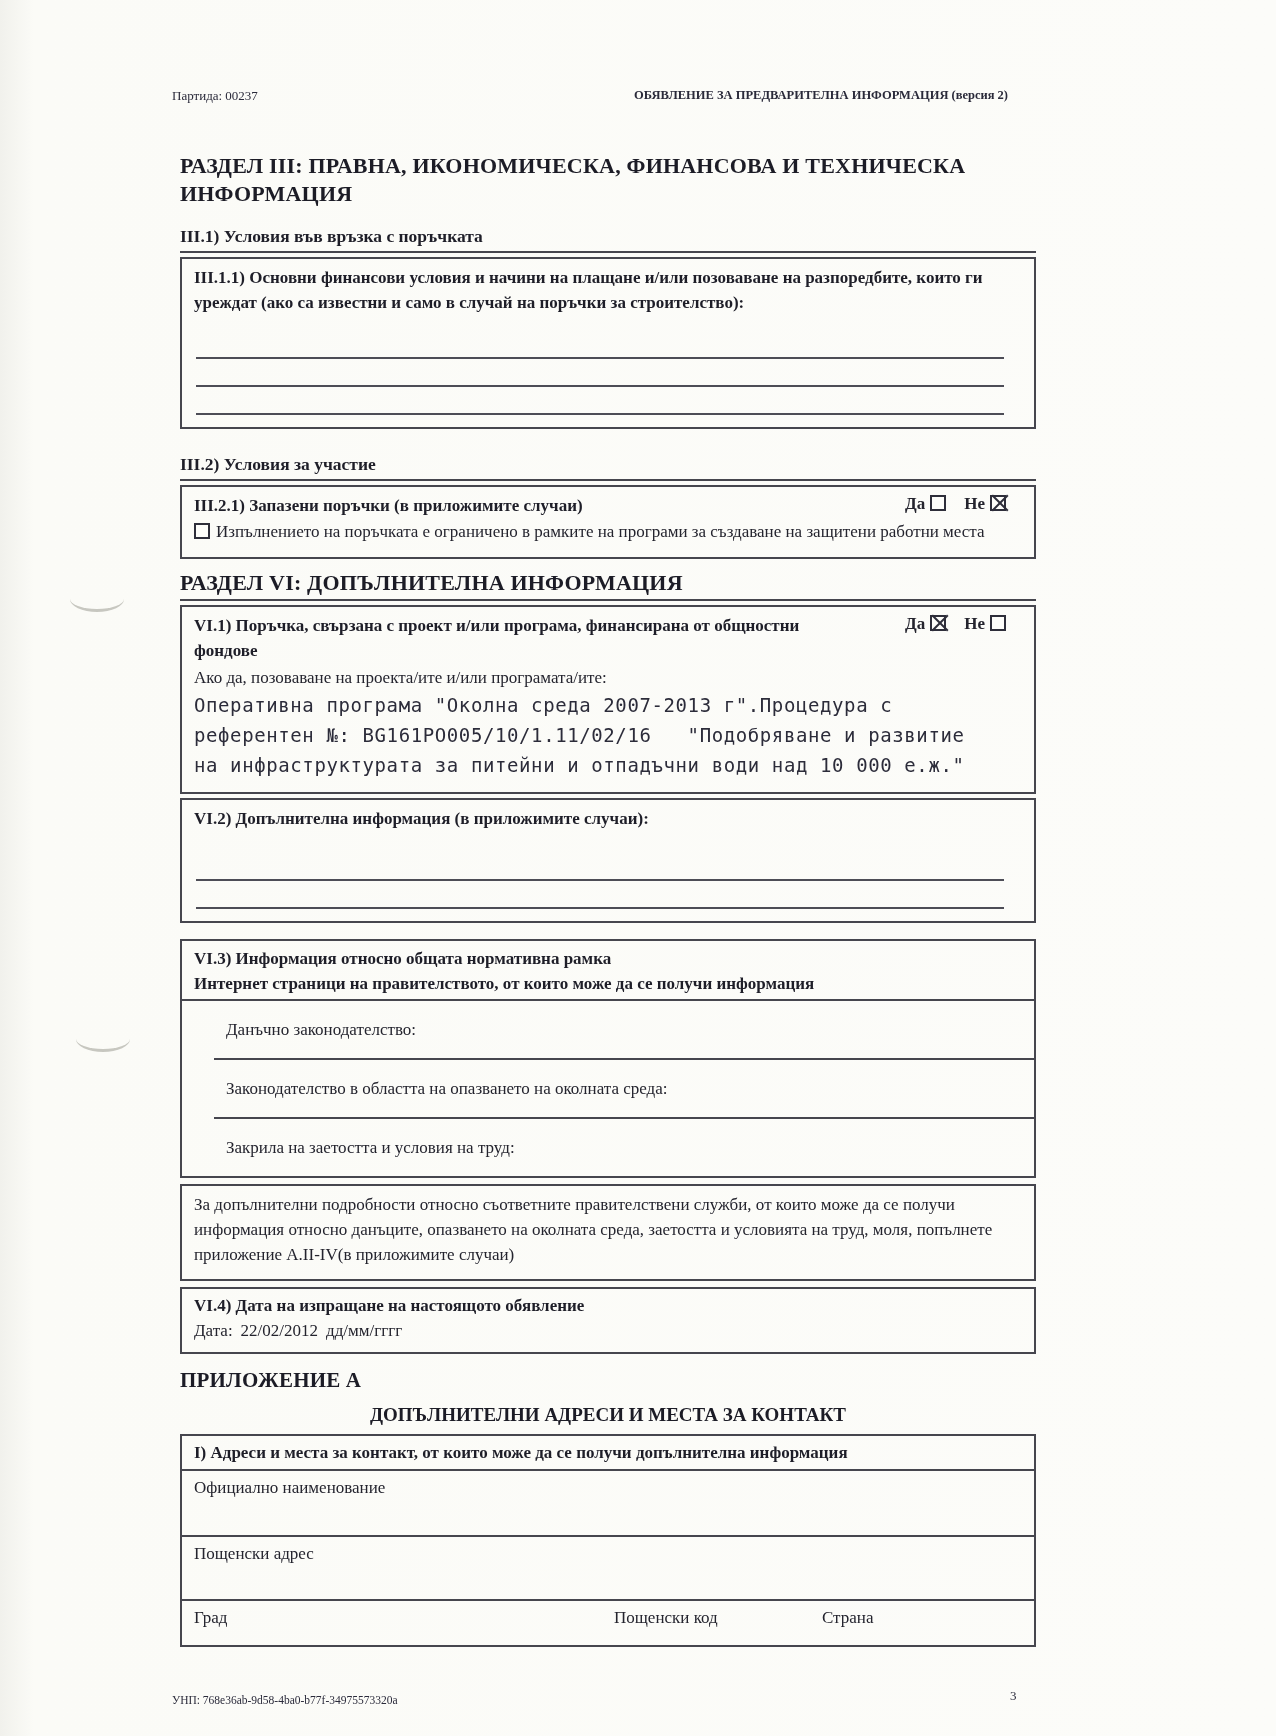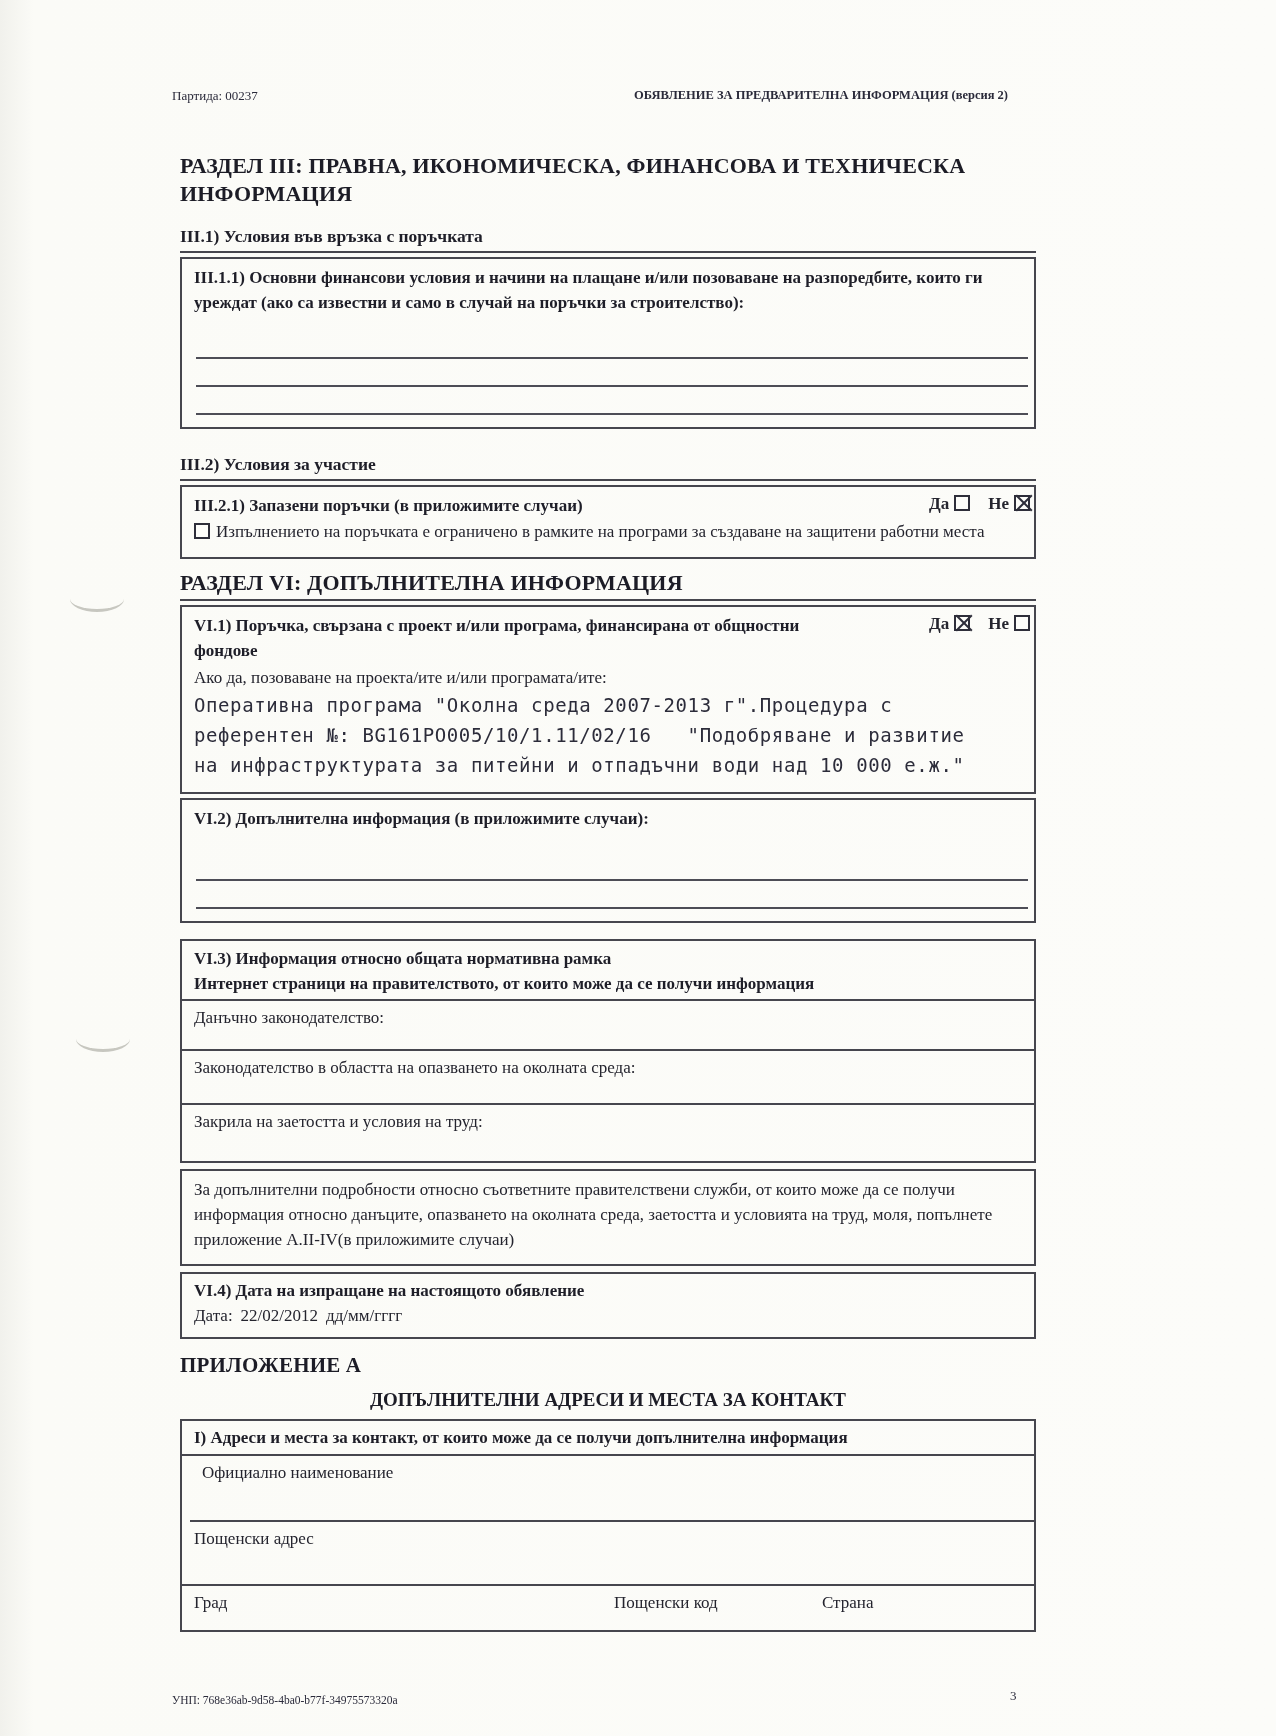--- a/index.html
+++ b/index.html
@@ -14,42 +14,42 @@
          display:flex; justify-content:space-between; align-items:flex-start; }
   .hdr-left { font-size:13px; color:#2a2a3a; }
   .hdr-right { font-size:12.5px; font-weight:bold; color:#2a2a3a; }
   .content { position:absolute; left:180px; top:0; width:856px; padding-top:152px; }
   .h-sec { font-size:22px; font-weight:bold; line-height:28px; color:#1c1c26; letter-spacing:0.2px; }
   .h-sec.underlined { border-bottom:2px solid #46464e; padding-bottom:2px; }
   .h-sub { font-size:17.5px; font-weight:bold; line-height:24px;
            border-bottom:2px solid #46464e; padding-bottom:3px; color:#1e1e28; }
   .mt16 { margin-top:16px; } .mt12 { margin-top:23px; } .mt10 { margin-top:10px; }
   .box { border:2px solid #46464e; margin-top:4px; background:transparent; }
-  .box-pad { padding:6px 4px 12px 12px; }
+  .box-pad { padding:6px 28px 12px 12px; }
   .b { font-weight:bold; color:#1e1e28; }
   .t { font-size:17px; line-height:25px; }
   .row-flex { display:flex; justify-content:space-between; align-items:flex-start; }
   .yn { white-space:nowrap; font-size:17px; font-weight:bold; margin-top:1px; }
   .yn .gap { display:inline-block; width:18px; }
   .cb { display:inline-block; width:16px; height:16px; border:2px solid #2e2e3a;
         position:relative; vertical-align:-2px; margin-left:5px; background:#fdfdfa; }
   .cb.checked::before, .cb.checked::after {
     content:""; position:absolute; left:-3px; top:5px; width:22px; height:2px;
     background:#2e2e3a; }
   .cb.checked::before { transform:rotate(45deg); }
   .cb.checked::after  { transform:rotate(-45deg); }
   .opt { font-size:17px; line-height:26px; padding-left:24px; text-indent:-24px; margin-top:1px; }
   .opt .cb { margin-left:0; margin-right:6px; }
   .wl { height:28px; border-bottom:2px solid #4d4d56; margin:0 2px; }
   .wl.first { margin-top:16px; }
   .mono { font-family:"DejaVu Sans Mono","Liberation Mono",monospace;
           font-size:19px; line-height:30px; letter-spacing:0.6px;
           color:#2c2c3a; white-space:pre; }
   .v63-head { padding:5px 12px 3px 12px; border-bottom:2px solid #46464e; }
-  .v63-row { padding:4px 12px; border-bottom:2px solid #46464e; }
+  .v63-row { padding:16px 12px; border-bottom:2px solid #46464e;margin-left:32px; }
   .v63-row.r1 { min-height:50px; } .v63-row.r2 { min-height:54px; }
   .v63-row.r3 { min-height:56px; border-bottom:none; }
   .note-box { margin-top:6px; }
   .annex-sub { text-align:center; font-size:19px; font-weight:bold; color:#1c1c26; }
   .a-row { border-bottom:2px solid #46464e; padding:4px 12px; }
   .a-row.last { border-bottom:none; display:flex; min-height:44px; }
   .a-col1 { width:420px; } .a-col2 { width:208px; } .a-col3 { flex:1; }
   .ftr-unp { position:absolute; left:172px; top:1694px; font-size:11.5px; color:#2a2a3a; }
   .ftr-page { position:absolute; left:1010px; top:1688px; font-size:13px; color:#2a2a3a; }
   .artifact { position:absolute; border-bottom:3px solid #c7c7c0; border-radius:50%; }
@@ -136,21 +136,21 @@
       <div class="date-line">
         <span>Дата:</span><span class="val">22/02/2012</span><span class="fmt">дд/мм/гггг</span>
       </div>
     </div>
 
     <div class="h-sec" style="margin-top:12px; font-size:21px;">ПРИЛОЖЕНИЕ А</div>
     <div class="annex-sub mt10">ДОПЪЛНИТЕЛНИ АДРЕСИ И МЕСТА ЗА КОНТАКТ</div>
 
     <div class="box" style="margin-top:8px;">
       <div class="a-row t b">I) Адреси и места за контакт, от които може да се получи допълнителна информация</div>
-      <div class="a-row t" style="min-height:66px;margin-left:8px;">Официално наименование</div>
+      <div class="a-row t" style="min-height:66px;">Официално наименование</div>
       <div class="a-row t" style="min-height:64px;">Пощенски адрес</div>
       <div class="a-row last t">
         <span class="a-col1">Град</span>
         <span class="a-col2">Пощенски код</span>
         <span class="a-col3">Страна</span>
       </div>
     </div>
 
   </div>
 

